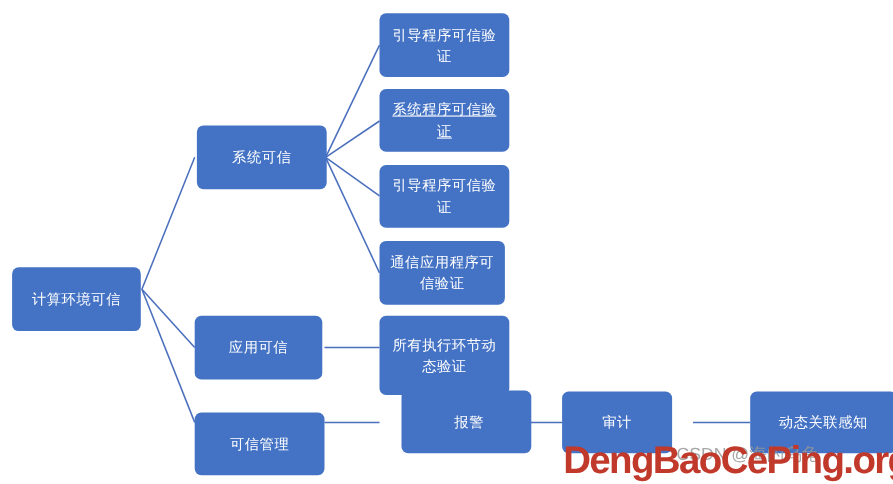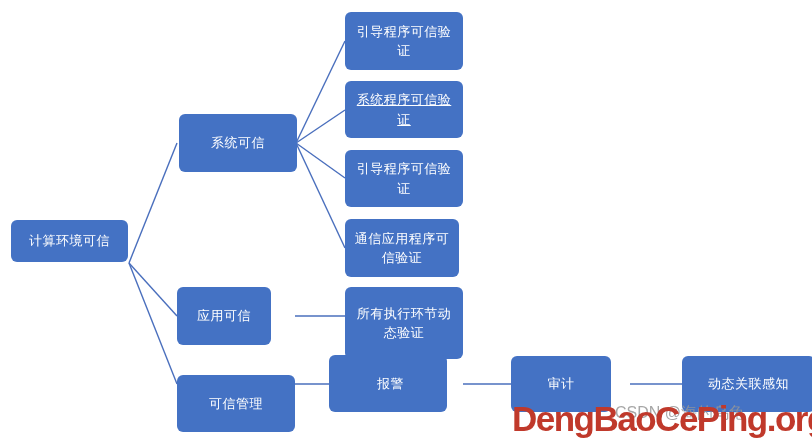--- a/index.html
+++ b/index.html
@@ -36,30 +36,30 @@
     line-height: 1.5;
     display: flex;
     align-items: center;
     justify-content: center;
     text-align: center;
     padding: 4px 7px;
     letter-spacing: 0.5px;
   }
 
   
-  .n-root    { left: 11px;  top: 220px; width: 117px; height: 42px; }
+  .n-root    { left: 11px;  top: 243px; width: 117px; height: 58px; }
   .n-sys     { left: 179px; top: 114px; width: 118px; height: 58px; }
-  .n-app     { left: 177px; top: 287px; width: 94px; height: 58px; }
+  .n-app     { left: 177px; top: 287px; width: 116px; height: 58px; }
   .n-mgmt    { left: 177px; top: 375px; width: 118px; height: 57px; }
   .n-boot    { left: 345px; top: 12px;  width: 118px; height: 58px; }
   .n-sysprog { left: 345px; top: 81px;  width: 118px; height: 57px; text-decoration: underline; }
   .n-config  { left: 345px; top: 150px; width: 118px; height: 57px; }
   .n-comm    { left: 345px; top: 219px; width: 114px; height: 58px; }
   .n-exec    { left: 345px; top: 287px; width: 118px; height: 72px; }
-  .n-alarm   { left: 329px; top: 355px; width: 118px; height: 57px; padding-left: 12px; }
+  .n-alarm   { left: 365px; top: 355px; width: 118px; height: 57px; padding-left: 12px; }
   .n-audit   { left: 511px; top: 356px; width: 100px; height: 56px; }
   .n-dynamic { left: 682px; top: 356px; width: 133px; height: 56px; }
 
   .watermark-gray {
     position: absolute;
     left: 615px; top: 403px;
     z-index: 3;
     font-size: 16px;
     color: rgba(150,150,150,0.85);
     white-space: nowrap;

